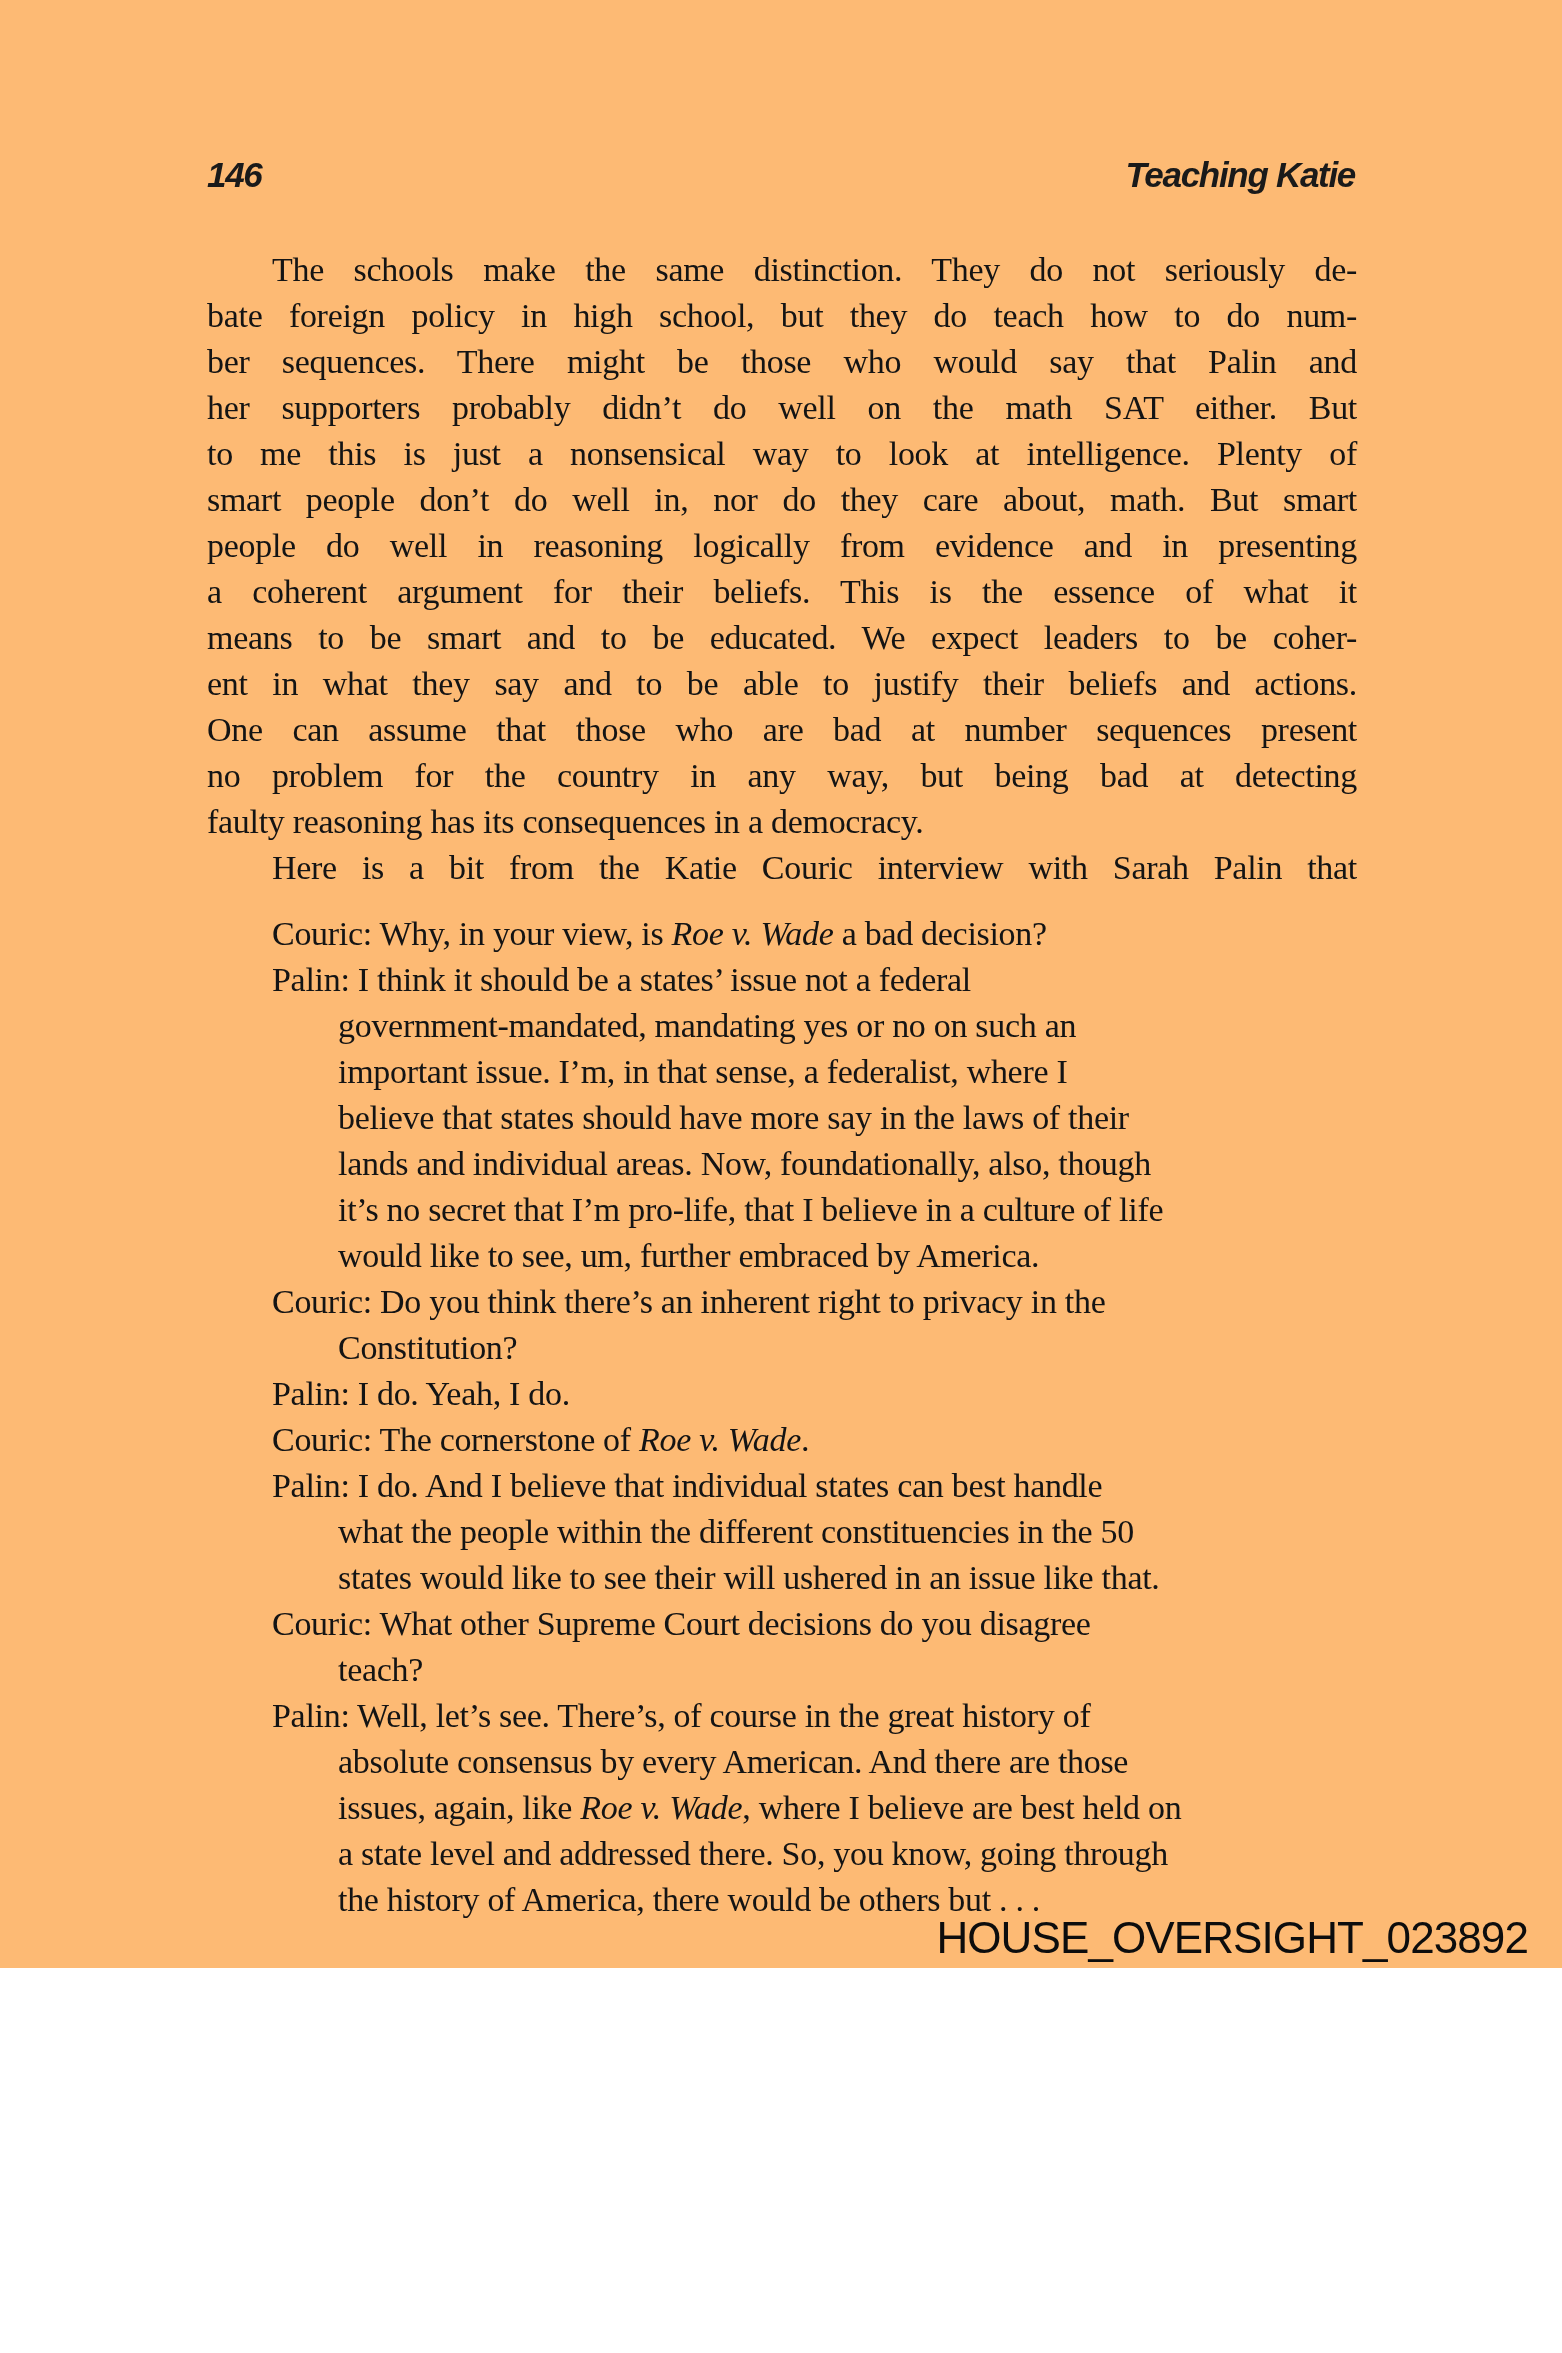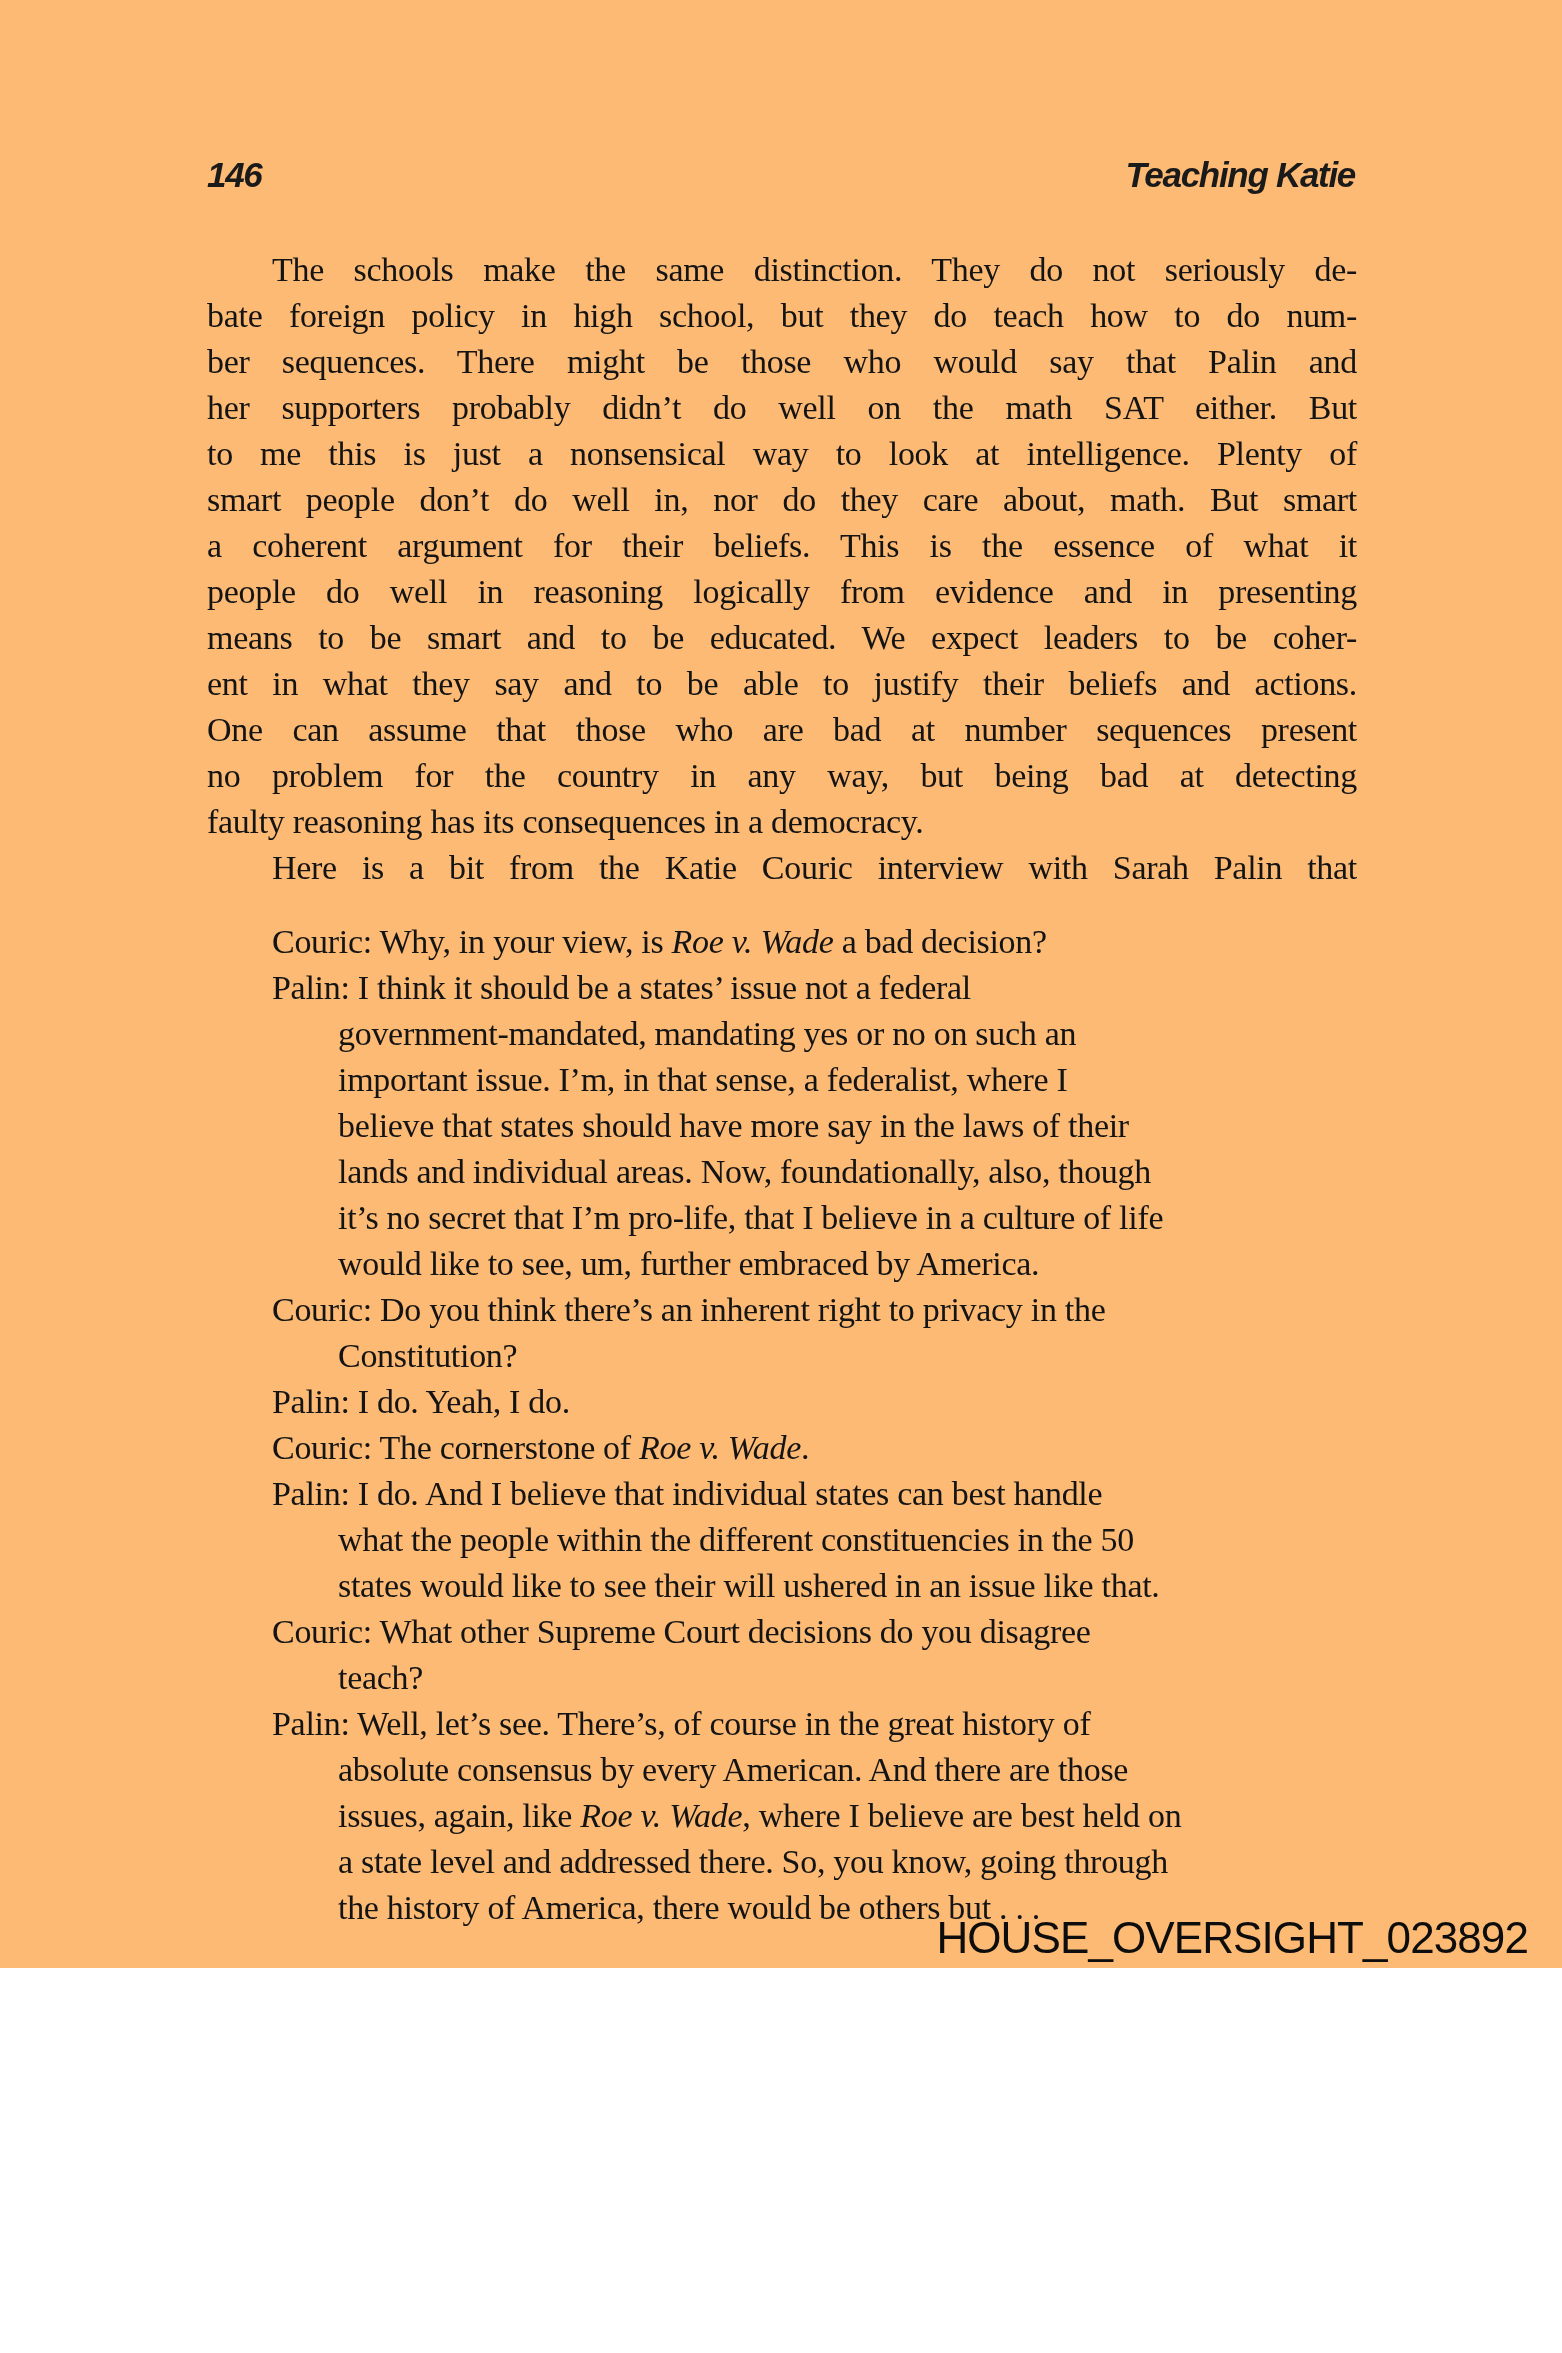--- a/index.html
+++ b/index.html
@@ -42,21 +42,21 @@
     color: #141414;
   }
   .para { margin: 0; }
   .para .line {
     text-align: justify;
     text-align-last: justify;
   }
   .para .line.first { text-indent: 65px; }
   .para .line.last  { text-align-last: left; }
   .quote-block {
-    margin-top: 28px;
+    margin-top: 20px;
   }
   .qline {
     padding-left: 65px;
     text-align: left;
     line-height: 46px;
   }
   .qline.hang { padding-left: 131px; }
   .qline .it { font-style: italic; }
   .bates-stamp {
     position: absolute;
@@ -81,22 +81,22 @@
 
   <div class="body-text">
     <div>
         <div class="para">
           <div class="line first">The schools make the same distinction. They do not seriously de-</div>
           <div class="line">bate foreign policy in high school, but they do teach how to do num-</div>
           <div class="line">ber sequences. There might be those who would say that Palin and</div>
           <div class="line">her supporters probably didn’t do well on the math SAT either. But</div>
           <div class="line">to me this is just a nonsensical way to look at intelligence. Plenty of</div>
           <div class="line">smart people don’t do well in, nor do they care about, math. But smart</div>
+          <div class="line">people do well in reasoning logically from evidence and in presenting</div>
           <div class="line">a coherent argument for their beliefs. This is the essence of what it</div>
-          <div class="line">people do well in reasoning logically from evidence and in presenting</div>
           <div class="line">means to be smart and to be educated. We expect leaders to be coher-</div>
           <div class="line">ent in what they say and to be able to justify their beliefs and actions.</div>
           <div class="line">One can assume that those who are bad at number sequences present</div>
           <div class="line">no problem for the country in any way, but being bad at detecting</div>
           <div class="line last">faulty reasoning has its consequences in a democracy.</div>
         </div>
         <div class="para">
           <div class="line first">Here is a bit from the Katie Couric interview with Sarah Palin that</div>
         </div>
       </div>

